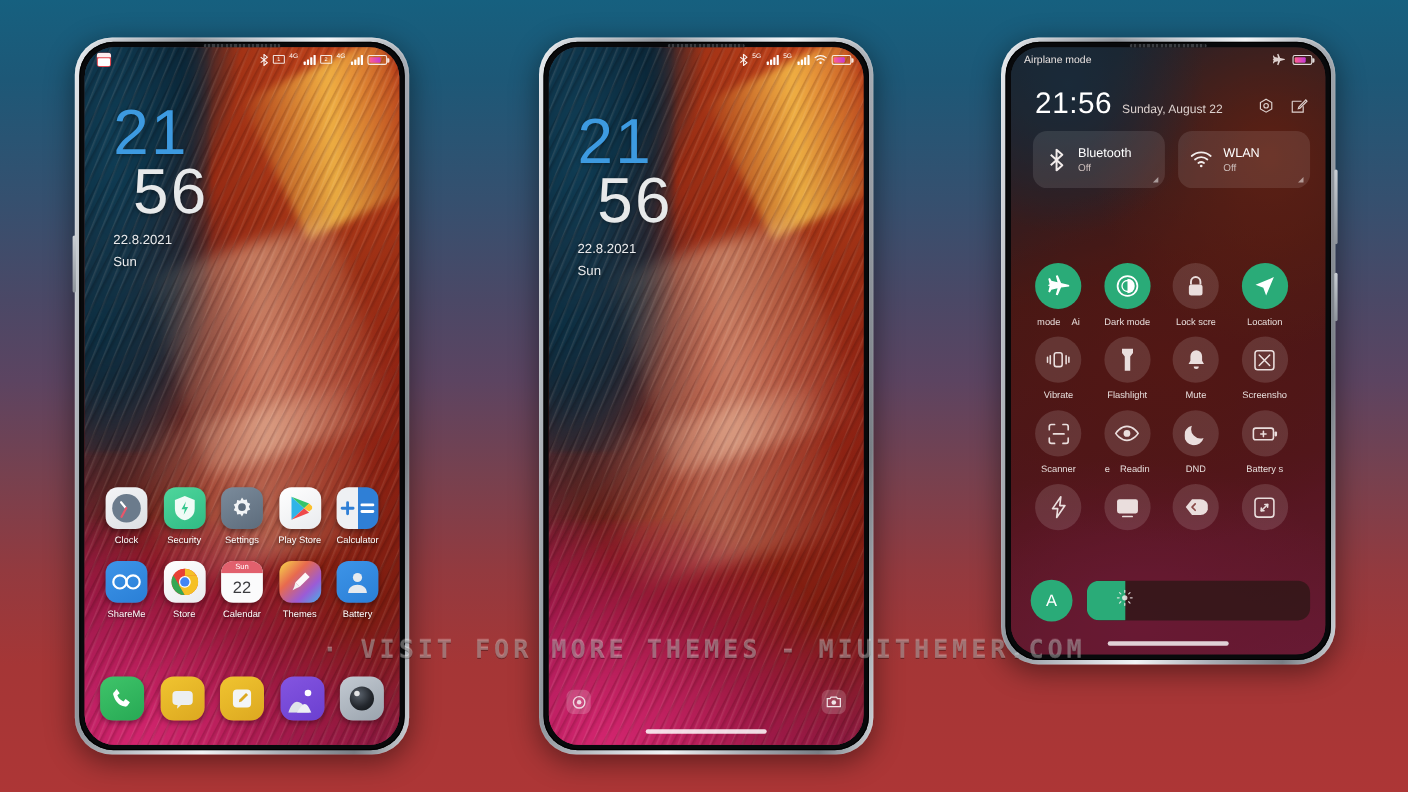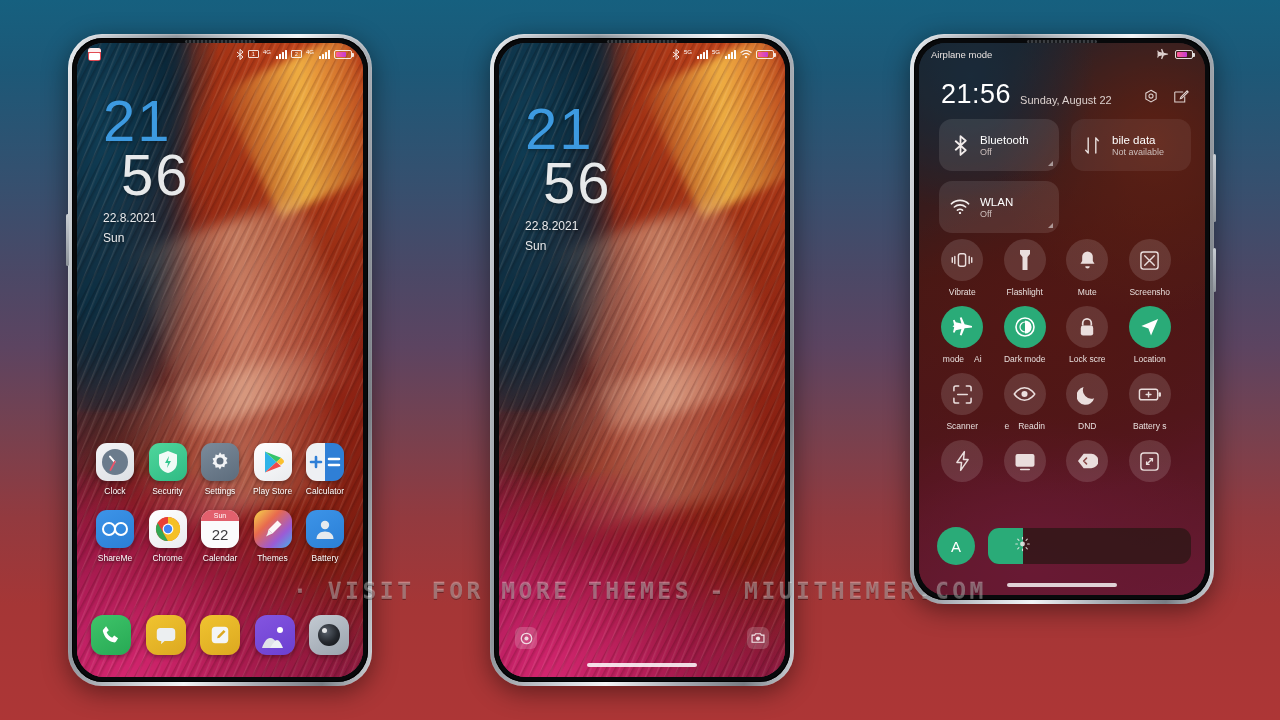--- a/index.html
+++ b/index.html
@@ -316,21 +316,21 @@
                 <circle cx="13" cy="13" r="12" fill="#e84135"></circle>
                 <path d="M13 1a12 12 0 0110.4 6H13z" fill="#f5c026"></path>
                 <path d="M23.4 7A12 12 0 0113 25l5.2-9z" fill="#f5c026"></path>
                 <path d="M13 25A12 12 0 012.6 7l5.2 9z" fill="#35a853"></path>
                 <path d="M23.4 7H13l-5.2 9 5.2 9a12 12 0 0010.4-18z" fill="#f5c026"></path>
                 <path d="M13 1a12 12 0 00-10.4 6h10.4z" fill="#e84135"></path>
                 <circle cx="13" cy="13" r="5.4" fill="#fff"></circle>
                   <circle cx="13" cy="13" r="4.2" fill="#4285f4"></circle>
               </svg>
             </div>
-            <div class="applabel">Chrome</div>
+            <div class="applabel">Store</div>
           </div>
           <div class="app">
             <div class="icon" style="background:#fbfbfc;flex-direction:column;">
               <div style="height:11px;width:100%;background:#e2606d;color:#fff;font-size:7px;display:flex;align-items:center;justify-content:center;">Sun</div>
               <div style="flex:1;display:flex;align-items:center;justify-content:center;font-size:15px;color:#3b3b3f;">22</div>
             </div>
             <div class="applabel">Calendar</div>
           </div>
           <div class="app">
             <div class="icon" style="background:linear-gradient(135deg,#f6d94b 0%,#e86a4e 35%,#9b5bd6 70%,#44b3e8 100%);">
@@ -517,89 +517,40 @@
                   <path d="M2 5.5l10 9-5 4.5V1l5 4.5-10 9" stroke="#f2eceb" stroke-width="1.7" fill="none" stroke-linejoin="round"></path>
                 </svg>
             </span>
             <span class="t-txt">
               <span class="t-title">Bluetooth</span>
               <span class="t-sub">Off</span>
             </span>
             <span class="t-corner"></span>
           </div>
 
-          <div class="tile" style="background:rgba(255,255,255,.07);">
-            <span class="t-ico">
-              <svg width="16" height="19" viewBox="0 0 16 20">
-                  <path d="M4 2v16M4 18l-2.6-3M12 18V2M12 2l2.6 3" stroke="#e6dcda" stroke-width="1.5" fill="none" stroke-linecap="round" stroke-linejoin="round"></path>
-                </svg>
-            </span>
-            <span class="t-txt">
-              <span class="t-title">bile data</span>
-              <span class="t-sub">Not available</span>
-            </span>
-          </div>
 
           <div class="tile">
             <span class="t-ico">
               <svg width="20" height="16" viewBox="0 0 22 17">
                   <path d="M1.5 5a14 14 0 0119 0M4.8 8.5a9.5 9.5 0 0112.4 0M8.2 12a4.7 4.7 0 015.6 0" stroke="#f2eceb" stroke-width="1.8" fill="none" stroke-linecap="round"></path>
                   <circle cx="11" cy="15" r="1.3" fill="#f2eceb"></circle>
                 </svg>
             </span>
             <span class="t-txt">
               <span class="t-title">WLAN</span>
               <span class="t-sub">Off</span>
             </span>
             <span class="t-corner"></span>
           </div>
         </div>
 
         <div class="cc-grid">
 
           <div class="cc-row">
             <div class="cc-cell">
-              <div class="cc-circ">
-                <svg width="22" height="18" viewBox="0 0 24 20">
-                    <rect x="8" y="3" width="8" height="14" rx="2.2" fill="none" stroke="#eadedd" stroke-width="1.6"></rect>
-                    <path d="M4 6v8M1.2 7.5v5M20 6v8M22.8 7.5v5" stroke="#eadedd" stroke-width="1.6" stroke-linecap="round"></path>
-                  </svg>
-              </div>
-              <div class="cc-lab">Vibrate</div>
-            </div>
-            <div class="cc-cell">
-              <div class="cc-circ">
-                <svg width="14" height="22" viewBox="0 0 14 22">
-                    <path d="M2 1h10v4l-2.5 3v13h-5V8L2 5z" fill="#eadedd"></path>
-                  </svg>
-              </div>
-              <div class="cc-lab">Flashlight</div>
-            </div>
-            <div class="cc-cell">
-              <div class="cc-circ">
-                <svg width="19" height="21" viewBox="0 0 20 22">
-                    <path d="M10 1.5a5.6 5.6 0 015.6 5.6v4.4l1.8 3H2.6l1.8-3V7.1A5.6 5.6 0 0110 1.5z" fill="#eadedd"></path>
-                    <path d="M7.6 17a2.4 2.4 0 004.8 0z" fill="#eadedd"></path>
-                  </svg>
-              </div>
-              <div class="cc-lab">Mute</div>
-            </div>
-            <div class="cc-cell">
-              <div class="cc-circ">
-                <svg width="21" height="21" viewBox="0 0 22 22">
-                    <rect x="2" y="2" width="18" height="18" rx="2.6" fill="none" stroke="#eadedd" stroke-width="1.5"></rect>
-                    <path d="M6 6l10 10M16 6L6 16" stroke="#eadedd" stroke-width="1.5" stroke-linecap="round"></path>
-                  </svg>
-              </div>
-              <div class="cc-lab">Screensho</div>
-            </div>
-          </div>
-
-          <div class="cc-row">
-            <div class="cc-cell">
               <div class="cc-circ on">
                 <svg width="22" height="22" viewBox="0 0 22 22">
                     <path d="M21 10l-7.4-1.7L10.6 1.2 8.8 1.7l1.6 5.8-5.6-1.2L3.5 3.8 2 4.3l1.2 5-1.7 1 1.7 1-1.2 5 1.5.5 1.3-2.5 5.6-1.2-1.6 5.8 1.8.5 3-7.1L21 11.4z" fill="#fff"></path>
                   </svg>
               </div>
               <div class="cc-lab" style="display:flex;gap:10px;">
                 <span>mode</span>
                 <span>Ai</span>
               </div>
             </div>
@@ -622,20 +573,58 @@
               </div>
               <div class="cc-lab">Lock scre</div>
             </div>
             <div class="cc-cell">
               <div class="cc-circ on">
                 <svg width="21" height="21" viewBox="0 0 22 22">
                     <path d="M20 2L2.5 9.4l7.4 2.7 2.7 7.4z" fill="#fff"></path>
                   </svg>
               </div>
               <div class="cc-lab">Location</div>
+            </div>
+          </div>
+
+          <div class="cc-row">
+            <div class="cc-cell">
+              <div class="cc-circ">
+                <svg width="22" height="18" viewBox="0 0 24 20">
+                    <rect x="8" y="3" width="8" height="14" rx="2.2" fill="none" stroke="#eadedd" stroke-width="1.6"></rect>
+                    <path d="M4 6v8M1.2 7.5v5M20 6v8M22.8 7.5v5" stroke="#eadedd" stroke-width="1.6" stroke-linecap="round"></path>
+                  </svg>
+              </div>
+              <div class="cc-lab">Vibrate</div>
+            </div>
+            <div class="cc-cell">
+              <div class="cc-circ">
+                <svg width="14" height="22" viewBox="0 0 14 22">
+                    <path d="M2 1h10v4l-2.5 3v13h-5V8L2 5z" fill="#eadedd"></path>
+                  </svg>
+              </div>
+              <div class="cc-lab">Flashlight</div>
+            </div>
+            <div class="cc-cell">
+              <div class="cc-circ">
+                <svg width="19" height="21" viewBox="0 0 20 22">
+                    <path d="M10 1.5a5.6 5.6 0 015.6 5.6v4.4l1.8 3H2.6l1.8-3V7.1A5.6 5.6 0 0110 1.5z" fill="#eadedd"></path>
+                    <path d="M7.6 17a2.4 2.4 0 004.8 0z" fill="#eadedd"></path>
+                  </svg>
+              </div>
+              <div class="cc-lab">Mute</div>
+            </div>
+            <div class="cc-cell">
+              <div class="cc-circ">
+                <svg width="21" height="21" viewBox="0 0 22 22">
+                    <rect x="2" y="2" width="18" height="18" rx="2.6" fill="none" stroke="#eadedd" stroke-width="1.5"></rect>
+                    <path d="M6 6l10 10M16 6L6 16" stroke="#eadedd" stroke-width="1.5" stroke-linecap="round"></path>
+                  </svg>
+              </div>
+              <div class="cc-lab">Screensho</div>
             </div>
           </div>
 
           <div class="cc-row">
             <div class="cc-cell">
               <div class="cc-circ">
                 <svg width="21" height="21" viewBox="0 0 22 22">
                     <g fill="none" stroke="#eadedd" stroke-width="1.6" stroke-linecap="round">
                       <path d="M2 7V4a2 2 0 012-2h3M15 2h3a2 2 0 012 2v3M20 15v3a2 2 0 01-2 2h-3M7 20H4a2 2 0 01-2-2v-3"></path>
                       <path d="M6 11h10"></path>

